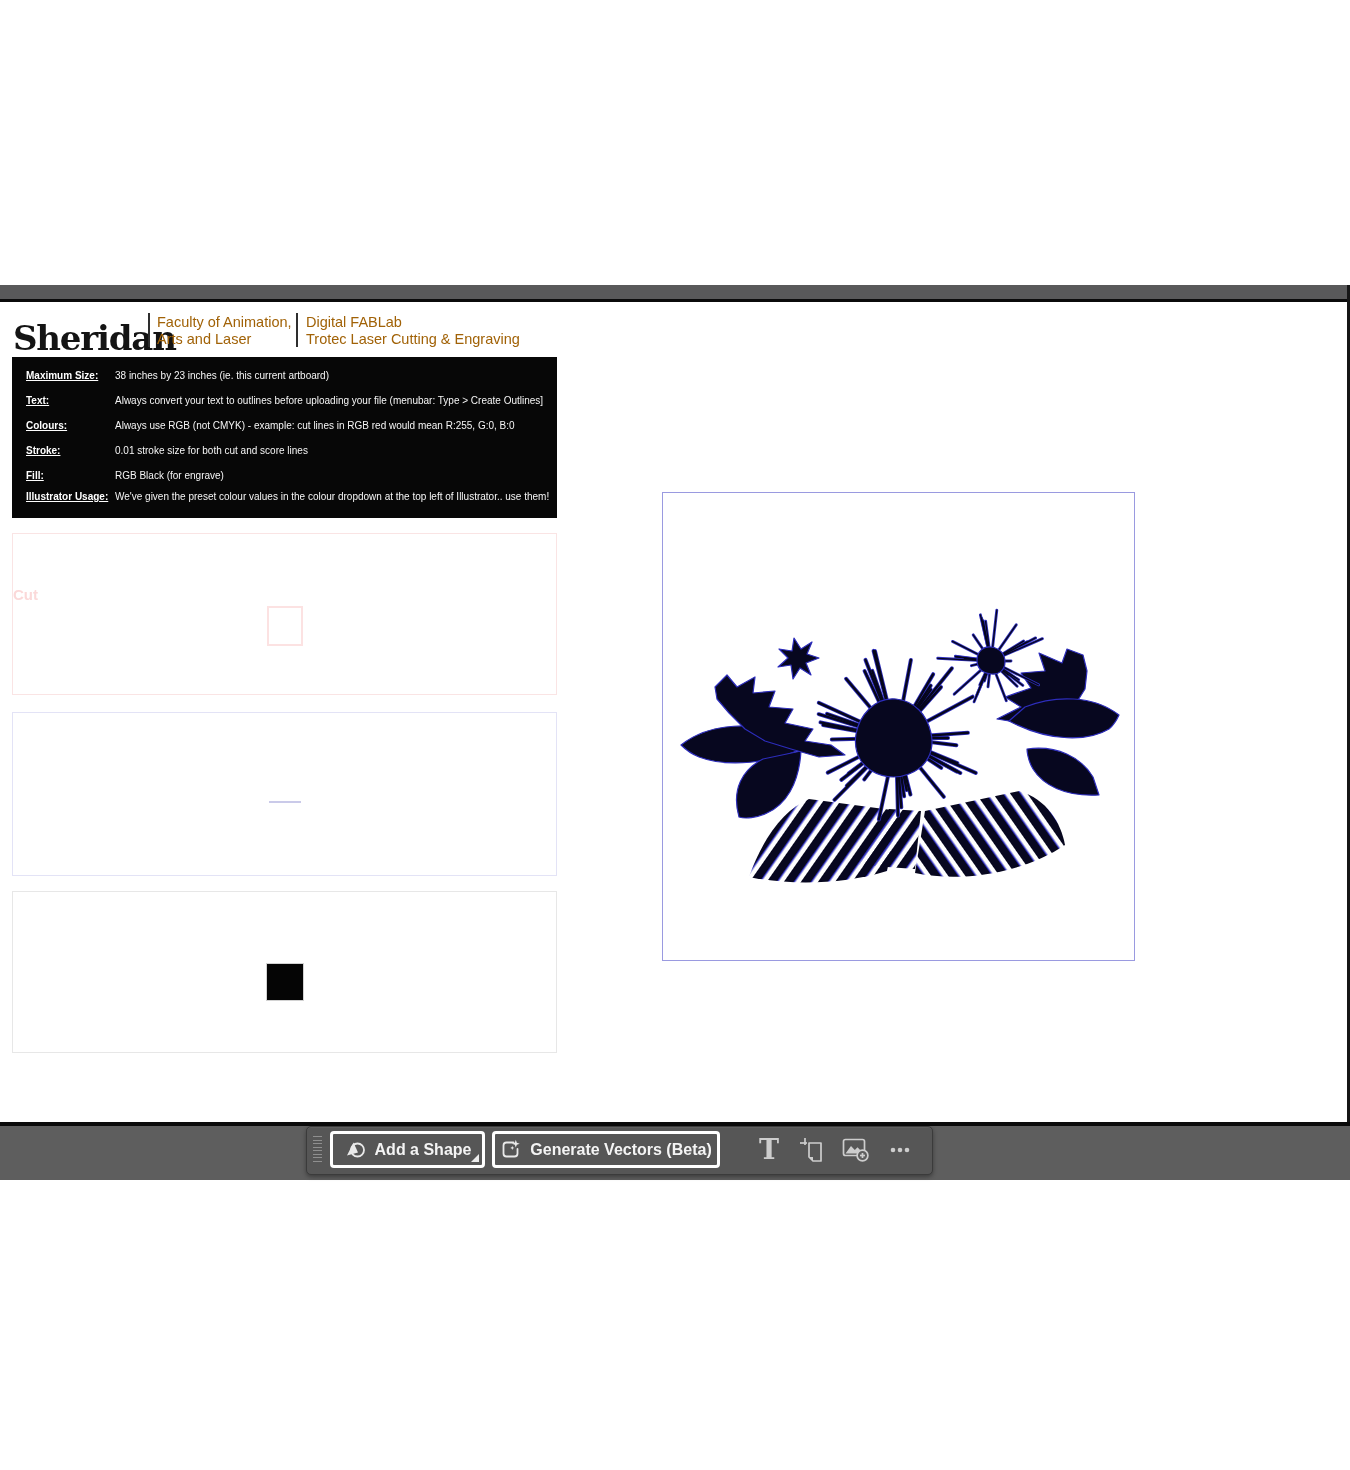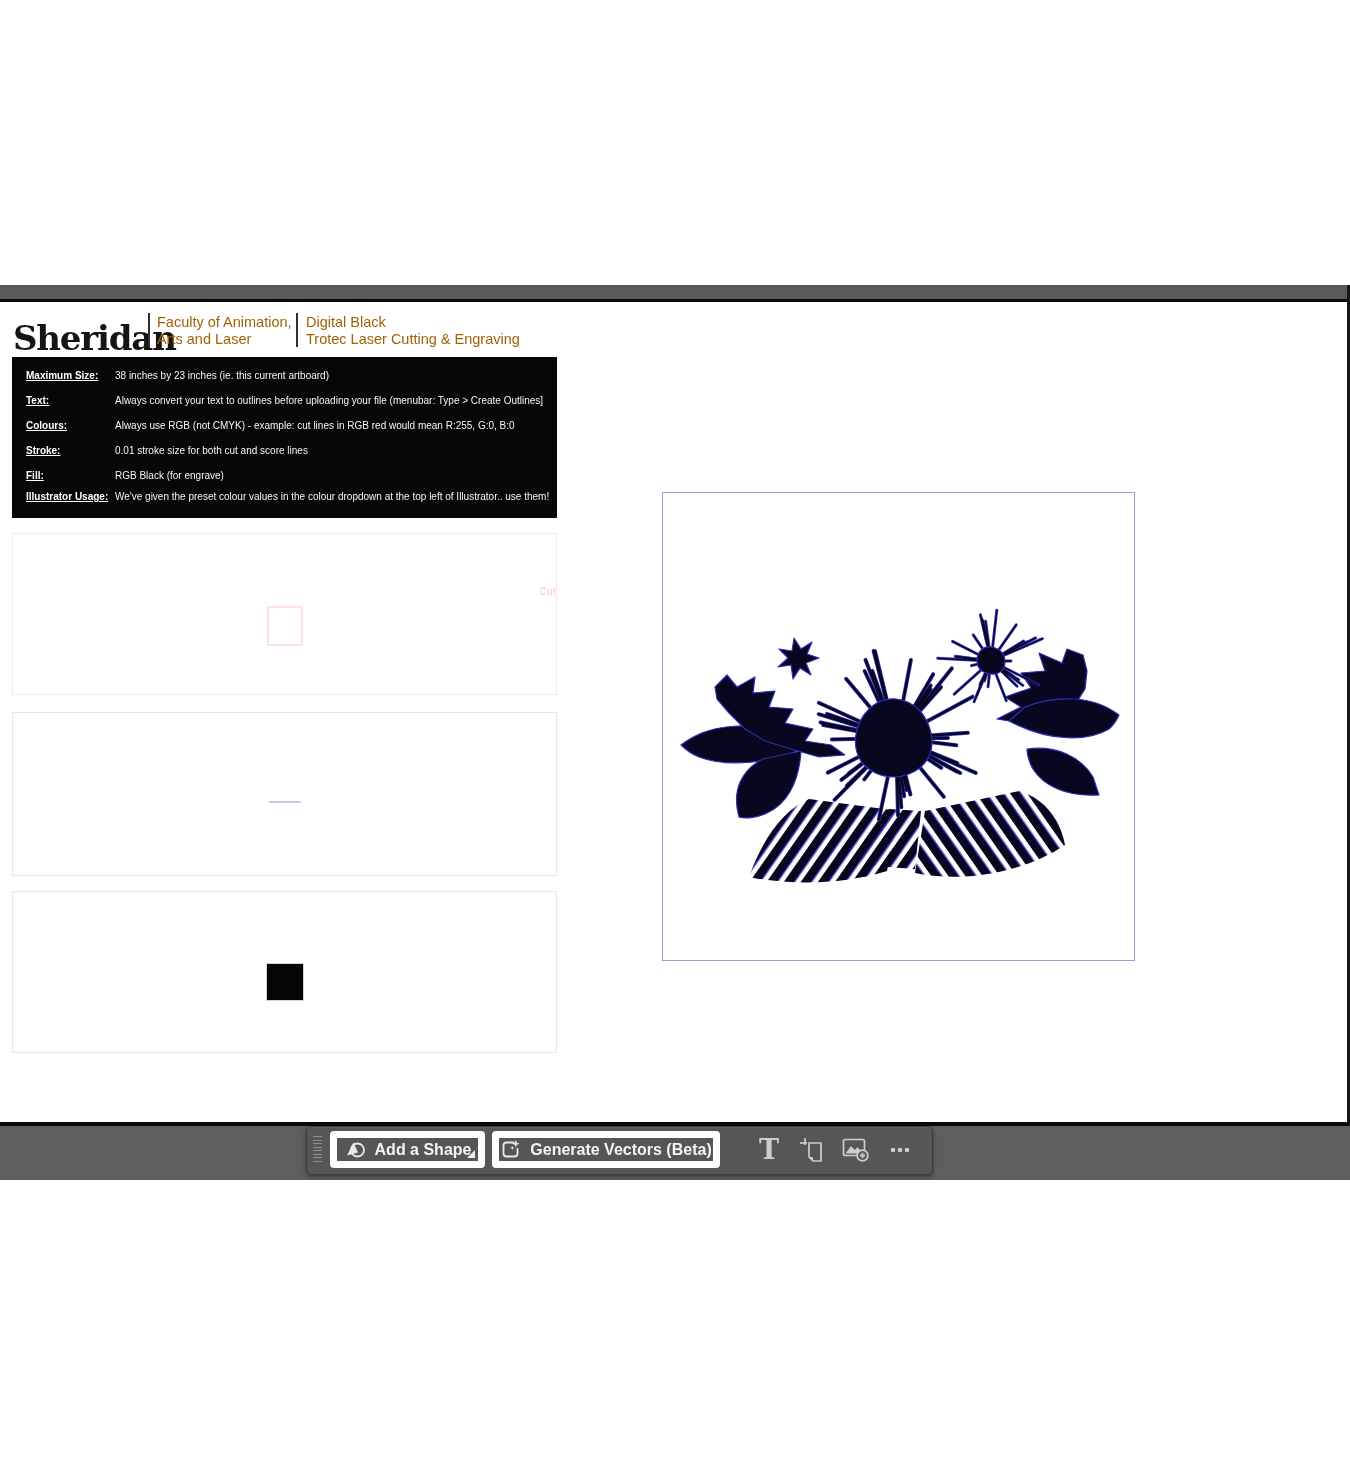--- a/index.html
+++ b/index.html
@@ -21,36 +21,36 @@
   .specs{position:absolute;left:12px;top:357px;width:545px;height:161px;background:#070707;}
   .spec-row{position:absolute;left:0;width:100%;height:12px;}
   .spec-label{position:absolute;left:14px;top:0;font-size:10px;font-weight:bold;color:#ffffff;white-space:nowrap;text-decoration:underline;}
   .spec-value{position:absolute;left:103px;top:0;font-size:10px;color:#f5f5f5;white-space:nowrap;}
 
   
   .sample-box{position:absolute;left:12px;width:543px;background:#ffffff;}
   .box-cut{top:533px;height:160px;border:1px solid #fae4e4;}
   .box-score{top:712px;height:162px;border:1px solid #e3e3f6;}
   .box-engrave{top:891px;height:160px;border:1px solid #e7e7e7;}
-  .sample-label{position:absolute;left:0;width:100%;text-align:right;font-size:10px;font-weight:bold;}
+  .sample-label{position:absolute;left:0;width:100%;text-align:left;font-size:15px;font-weight:bold;}
   .cut-label{top:52px;color:#fbd9d9;}
   .score-label{top:66px;color:#d5d5ef;}
   .engrave-label{top:50px;color:#040404;}
   .cut-square{position:absolute;left:254px;top:72px;width:32px;height:36px;border:2px solid #fce2e2;}
   .score-line{position:absolute;left:256px;top:88px;width:32px;height:2px;background:#cacae9;}
   .engrave-square{position:absolute;left:253px;top:71px;width:36px;height:36px;background:#050505;border:1px solid #d2d2d2;}
 
   
   .artwork-box{position:absolute;left:662px;top:492px;width:471px;height:467px;border:1px solid #9a9ae0;background:#ffffff;}
   .artwork-box svg{display:block;width:100%;height:100%;}
 
   
   .tool-panel{position:absolute;left:306px;top:1126px;width:625px;height:47px;background:#565656;border:1px solid #3b3b3b;border-radius:5px;box-shadow:0 2px 4px rgba(0,0,0,.35), inset 0 1px 0 rgba(255,255,255,.06);}
   .drag-handle{position:absolute;left:6px;top:9px;width:9px;height:28px;background:repeating-linear-gradient(to bottom,#8f8f8f 0 1px,rgba(0,0,0,0) 1px 3.5px);}
-  .tb-btn{position:absolute;top:4px;height:37px;border:7px solid #ffffff;border-radius:4px;display:flex;align-items:center;justify-content:center;gap:9px;box-sizing:border-box;color:#f4f4f4;font-size:16px;font-weight:bold;cursor:pointer;}
+  .tb-btn{position:absolute;top:4px;height:37px;border:3px solid #ffffff;border-radius:4px;display:flex;align-items:center;justify-content:center;gap:9px;box-sizing:border-box;color:#f4f4f4;font-size:16px;font-weight:bold;cursor:pointer;}
   .btn-add-shape{left:23px;width:155px;}
   .btn-generate{left:185px;width:228px;}
   .corner-tri{position:absolute;right:3px;bottom:3px;width:0;height:0;border-left:8px solid rgba(0,0,0,0);border-bottom:8px solid #ededed;}
   .tb-icon{position:absolute;top:4px;width:38px;height:37px;display:flex;align-items:center;justify-content:center;cursor:pointer;}
   .ic-text{left:443px;font-family:"DejaVu Serif",serif;font-weight:bold;font-size:27px;color:#cdcdcd;line-height:1;}
   .ic-artboard{left:486px;}
   .ic-image{left:530px;}
   .ic-more{left:574px;}
 </style>
 </head>
@@ -60,21 +60,21 @@
 <div class="right-edge"></div>
 
 <div class="brand">Sheridan</div>
 <div class="hdr-divider hdr-div1"></div>
 <div class="hdr-block hdr-faculty">
   <div>Faculty of Animation,</div>
   <div>Arts and Laser</div>
 </div>
 <div class="hdr-divider hdr-div2"></div>
 <div class="hdr-block hdr-lab">
-  <div>Digital Black</div>
+  <div>Digital FABLab</div>
   <div>Trotec Laser Cutting &amp; Engraving</div>
 </div>
 
 <div class="specs">
   <div class="spec-row" style="top:13px">
     <span class="spec-label">Maximum Size:</span>
     <span class="spec-value">38 inches by 23 inches (ie. this current artboard)</span>
   </div>
   <div class="spec-row" style="top:38px">
     <span class="spec-label">Text:</span>

